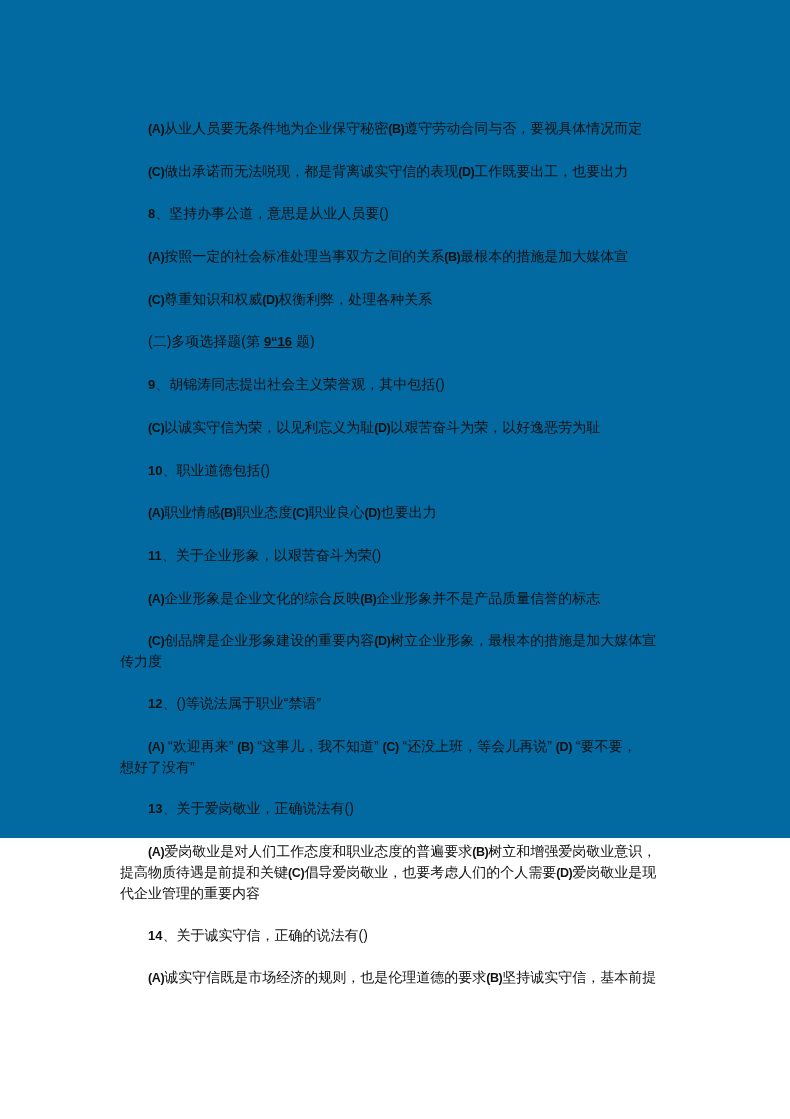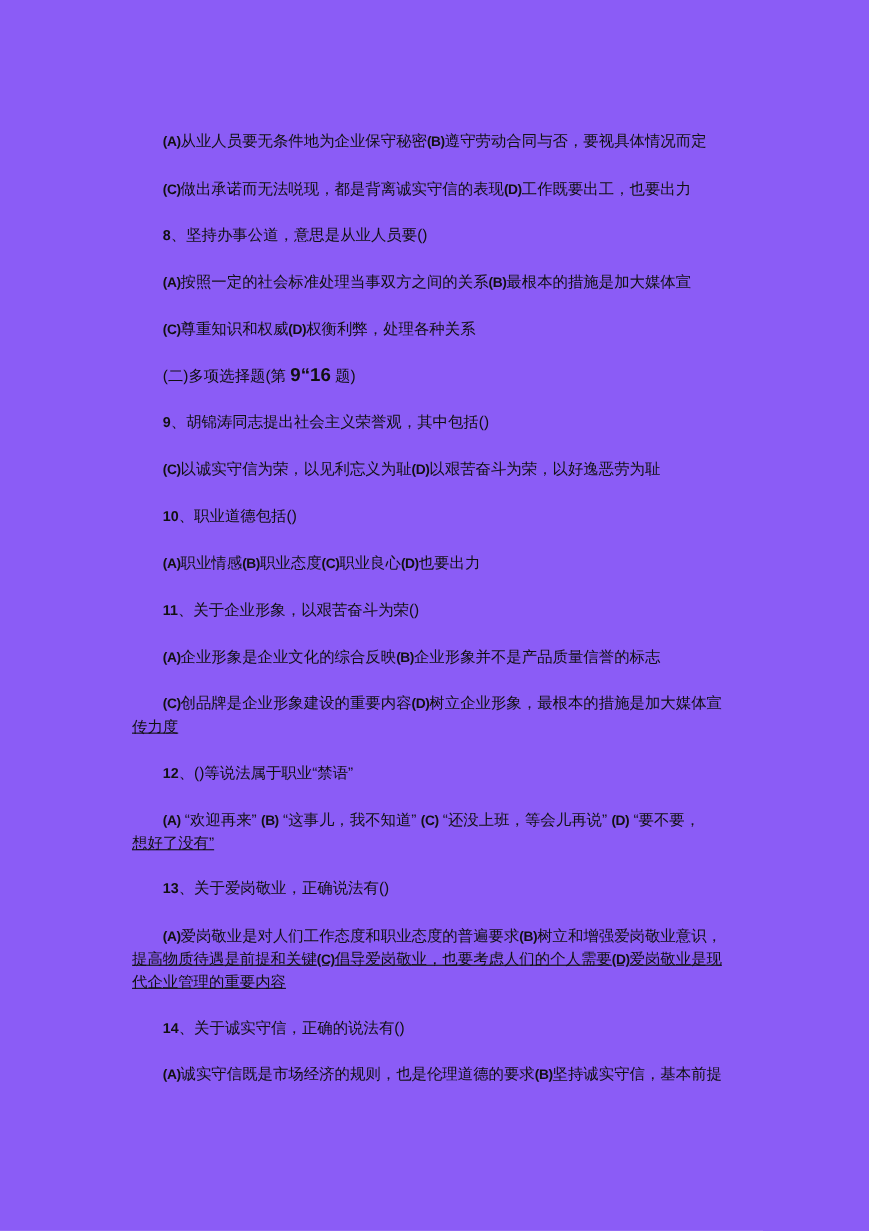--- a/index.html
+++ b/index.html
@@ -1,33 +1,33 @@
 <!DOCTYPE html>
 <html><head>
 <meta charset="utf-8">
 <style>
   html, body { margin: 0; padding: 0; background: #ffffff; }
   body { width: 790px; height: 1119px; overflow: hidden; position: relative; }
   .page {
-    position: absolute; left: 0; top: 0; width: 790px; height: 1119px;
-    background: #8b5cf6;
+    position: absolute; left: 0; top: 0; width: 790px; height: 838px;
+    background: #0369a1;
   }
   .content {
     position: absolute; left: 120px; top: 118px; width: 560px;
     font-family: "Liberation Sans", "DejaVu Sans", sans-serif;
     font-size: 14px; color: #111111;
   }
   .para {
     margin: 0 0 21.7px 0; line-height: 20px; height: auto;
     text-indent: 28px; white-space: nowrap;
   }
-  .para .cont { display: block; text-indent: 0; text-decoration: underline; }
+  .para .cont { display: block; text-indent: 0; }
   .lbl { font-weight: bold; font-size: 12.5px; letter-spacing: -0.4px; }
   .num { font-weight: bold; font-size: 13px; }
-  .rng { font-weight: bold; font-size: 17px; }
+  .rng { font-weight: bold; font-size: 13px; text-decoration: underline; }
 </style>
 </head>
 <body>
 
 <div class="page">
   <div class="content">
 
     <p class="para">
       <span class="lbl">(A)</span><span>从业人员要无条件地为企业保守秘密</span><span class="lbl">(B)</span><span>遵守劳动合同与否，要视具体情况而定</span>
     </p>

